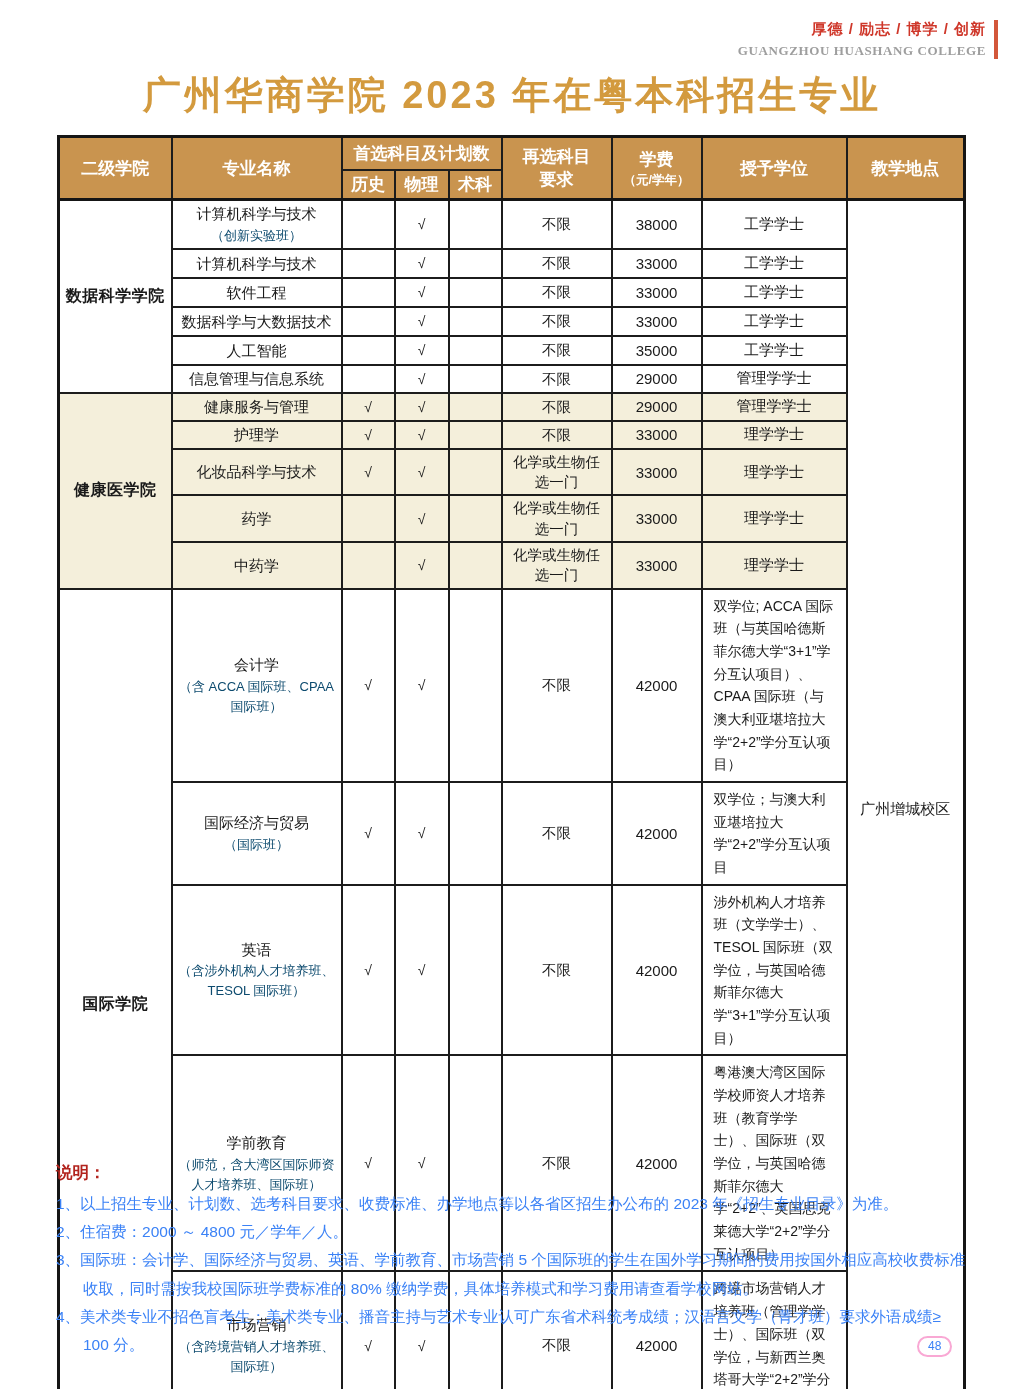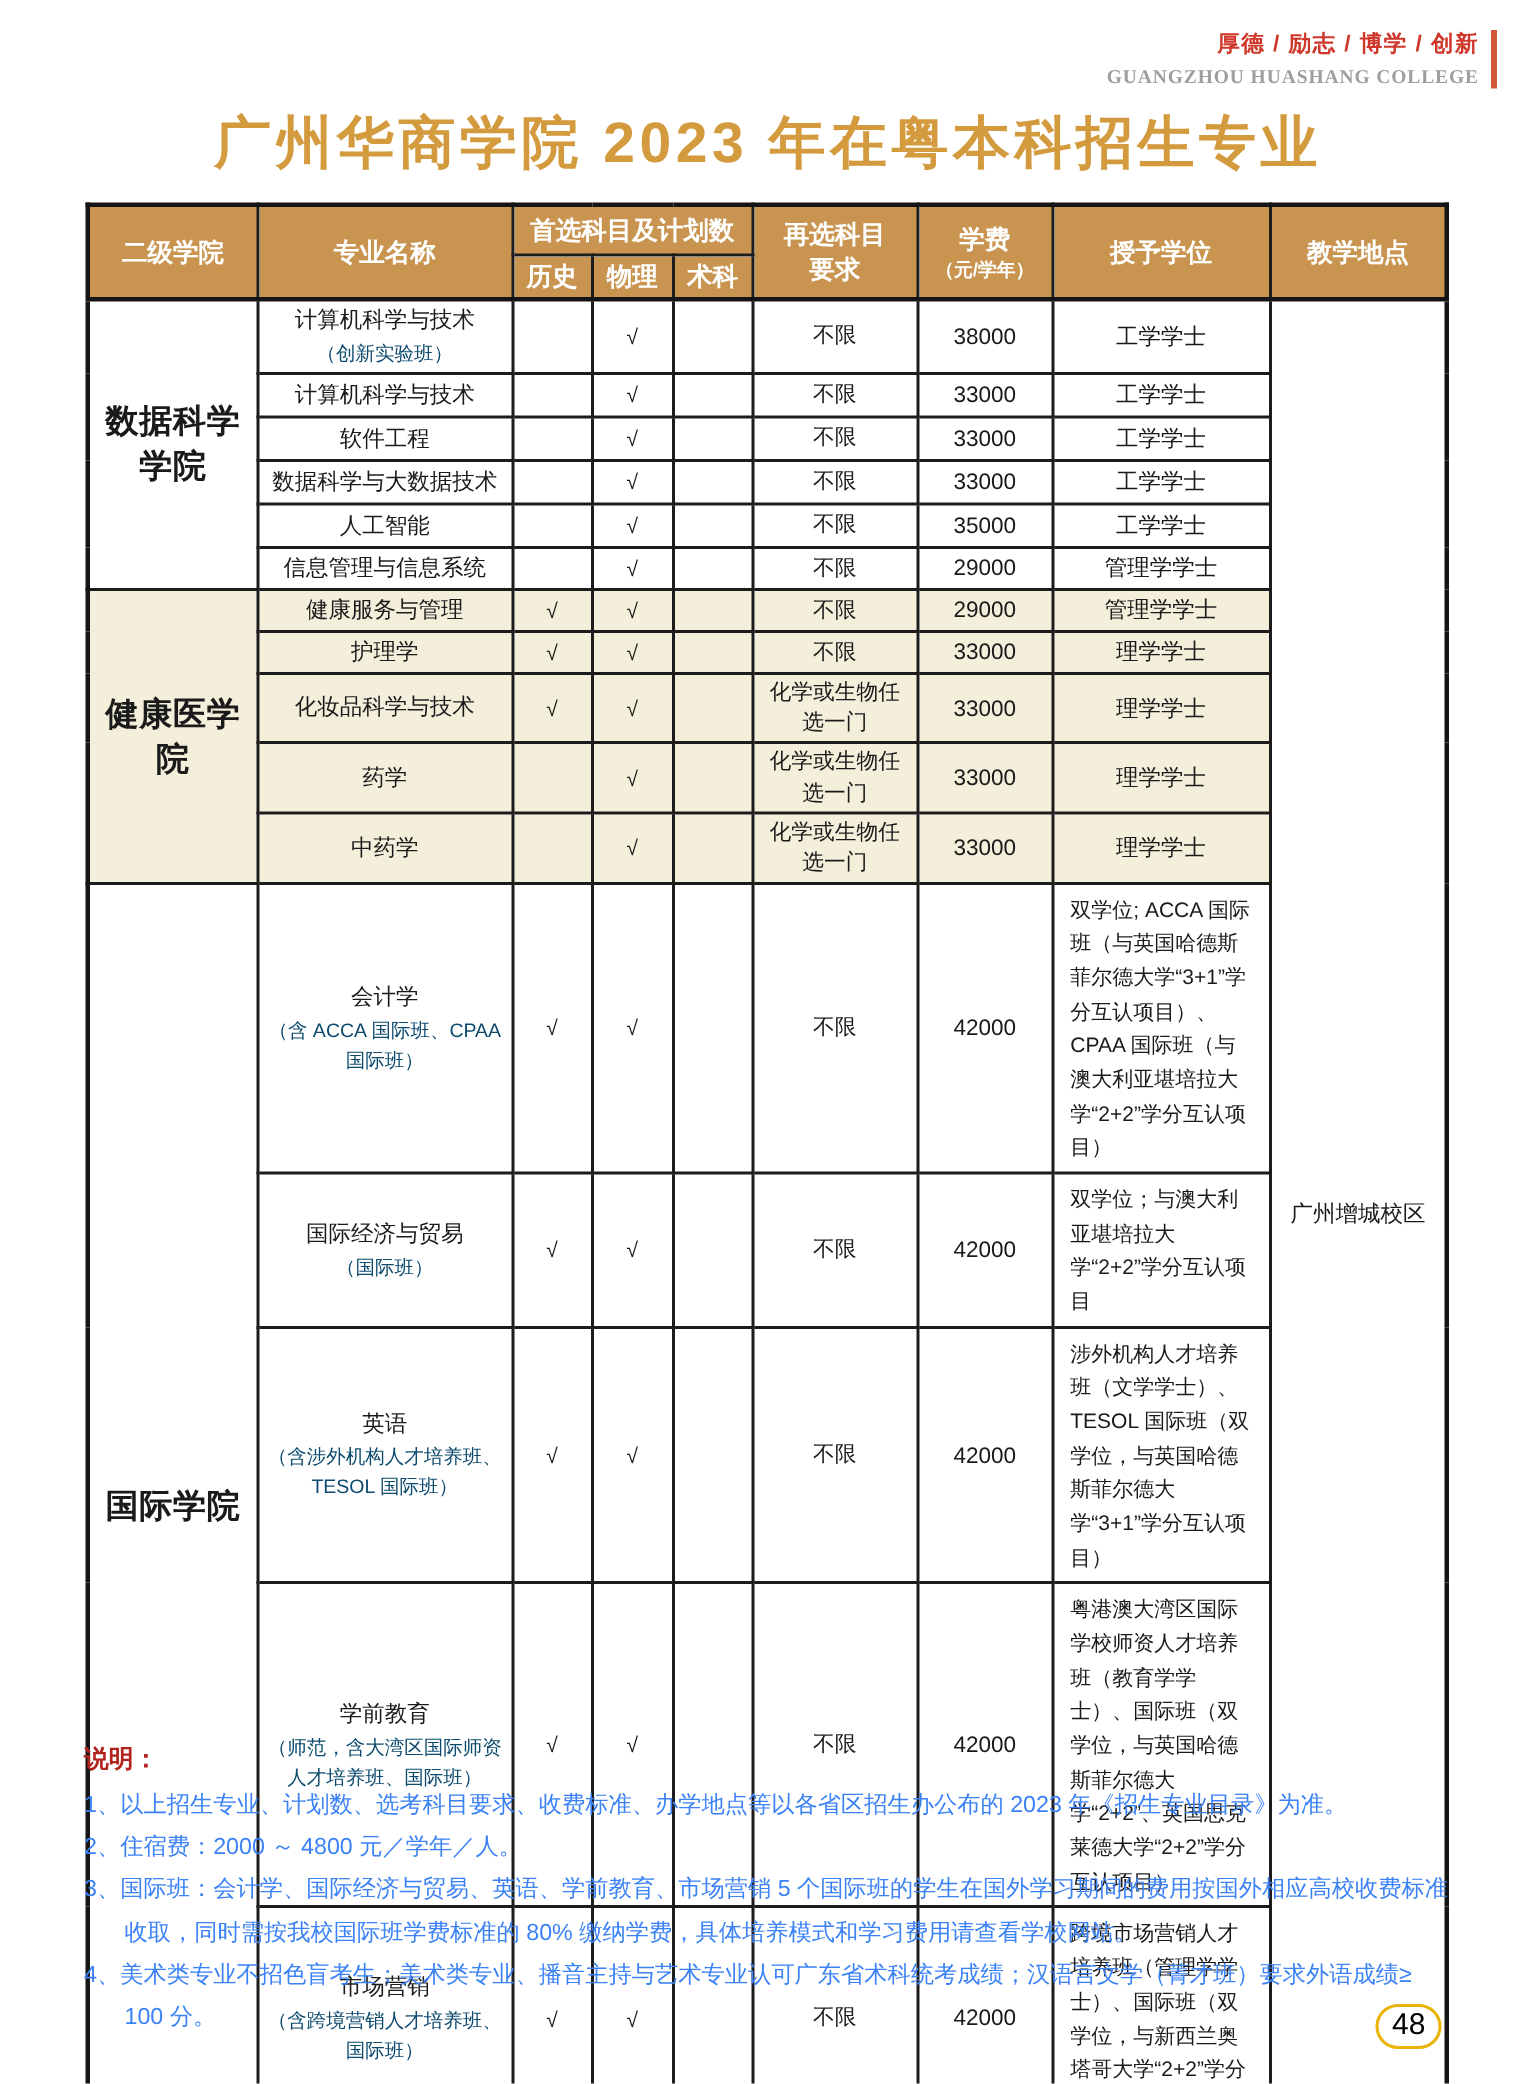--- a/index.html
+++ b/index.html
@@ -28,38 +28,38 @@
   }
   .adm th, .adm td { border:2px solid #1c1c1c; overflow:hidden; }
   .adm thead th {
     background:#c9944f; color:#ffffff; font-weight:bold; font-size:17px; padding:1px 2px; text-align:center;
   }
   .adm thead tr.h1 { height:33px; }
   .adm thead tr.h2 { height:30px; }
   .adm thead { border-bottom:3px solid #151515; }
   .th-sub { font-size:12.5px; font-weight:bold; margin-top:1px; }
   .adm td { text-align:center; vertical-align:middle; font-size:15px; padding:2px 4px; background:#fff; }
-  td.college { font-weight:bold; font-size:22px; letter-spacing:0.5px; }
+  td.college { font-weight:bold; font-size:16px; letter-spacing:0.5px; }
   .major { font-size:15px; line-height:1.45; }
   .major-note { color:#0c4a6e; font-size:13px; line-height:1.55; margin-top:1px; }
   td.check { font-size:14px; }
   td.reselect { font-size:14.5px; line-height:1.4; }
   td.degree-left { text-align:left; font-size:14px; line-height:1.62; padding:5px 11px; }
   tr.shaded td { background:#f4efdb; }
   td.location { background:#fff; font-size:15px; }
 
   
   .notes { position:absolute; top:1162px; left:56px; width:914px; }
   .notes-title { color:#b2231d; font-weight:bold; font-size:16.5px; margin-bottom:6px; }
   .note { font-size:15.5px; line-height:1.82; padding-left:27px; text-indent:-27px; color:#3b82f6; }
 
   
   .page-num {
-    position:absolute; top:1336px; left:917px; border:2px solid #eab308; color:#000000;
-    border-radius:15px; padding:1px 9px 2px 9px; font-size:20px; background:#fff;
+    position:absolute; top:1336px; left:917px; border:2px solid #f9a8d4; color:#3b82f6;
+    border-radius:15px; padding:1px 9px 2px 9px; font-size:12px; background:#fff;
   }
 </style>
 </head>
 <body>
 
 <div class="page">
 
   <div class="topbar">
     <div class="topbar-text">
       <div class="slogan">厚德 / 励志 / 博学 / 创新</div>

